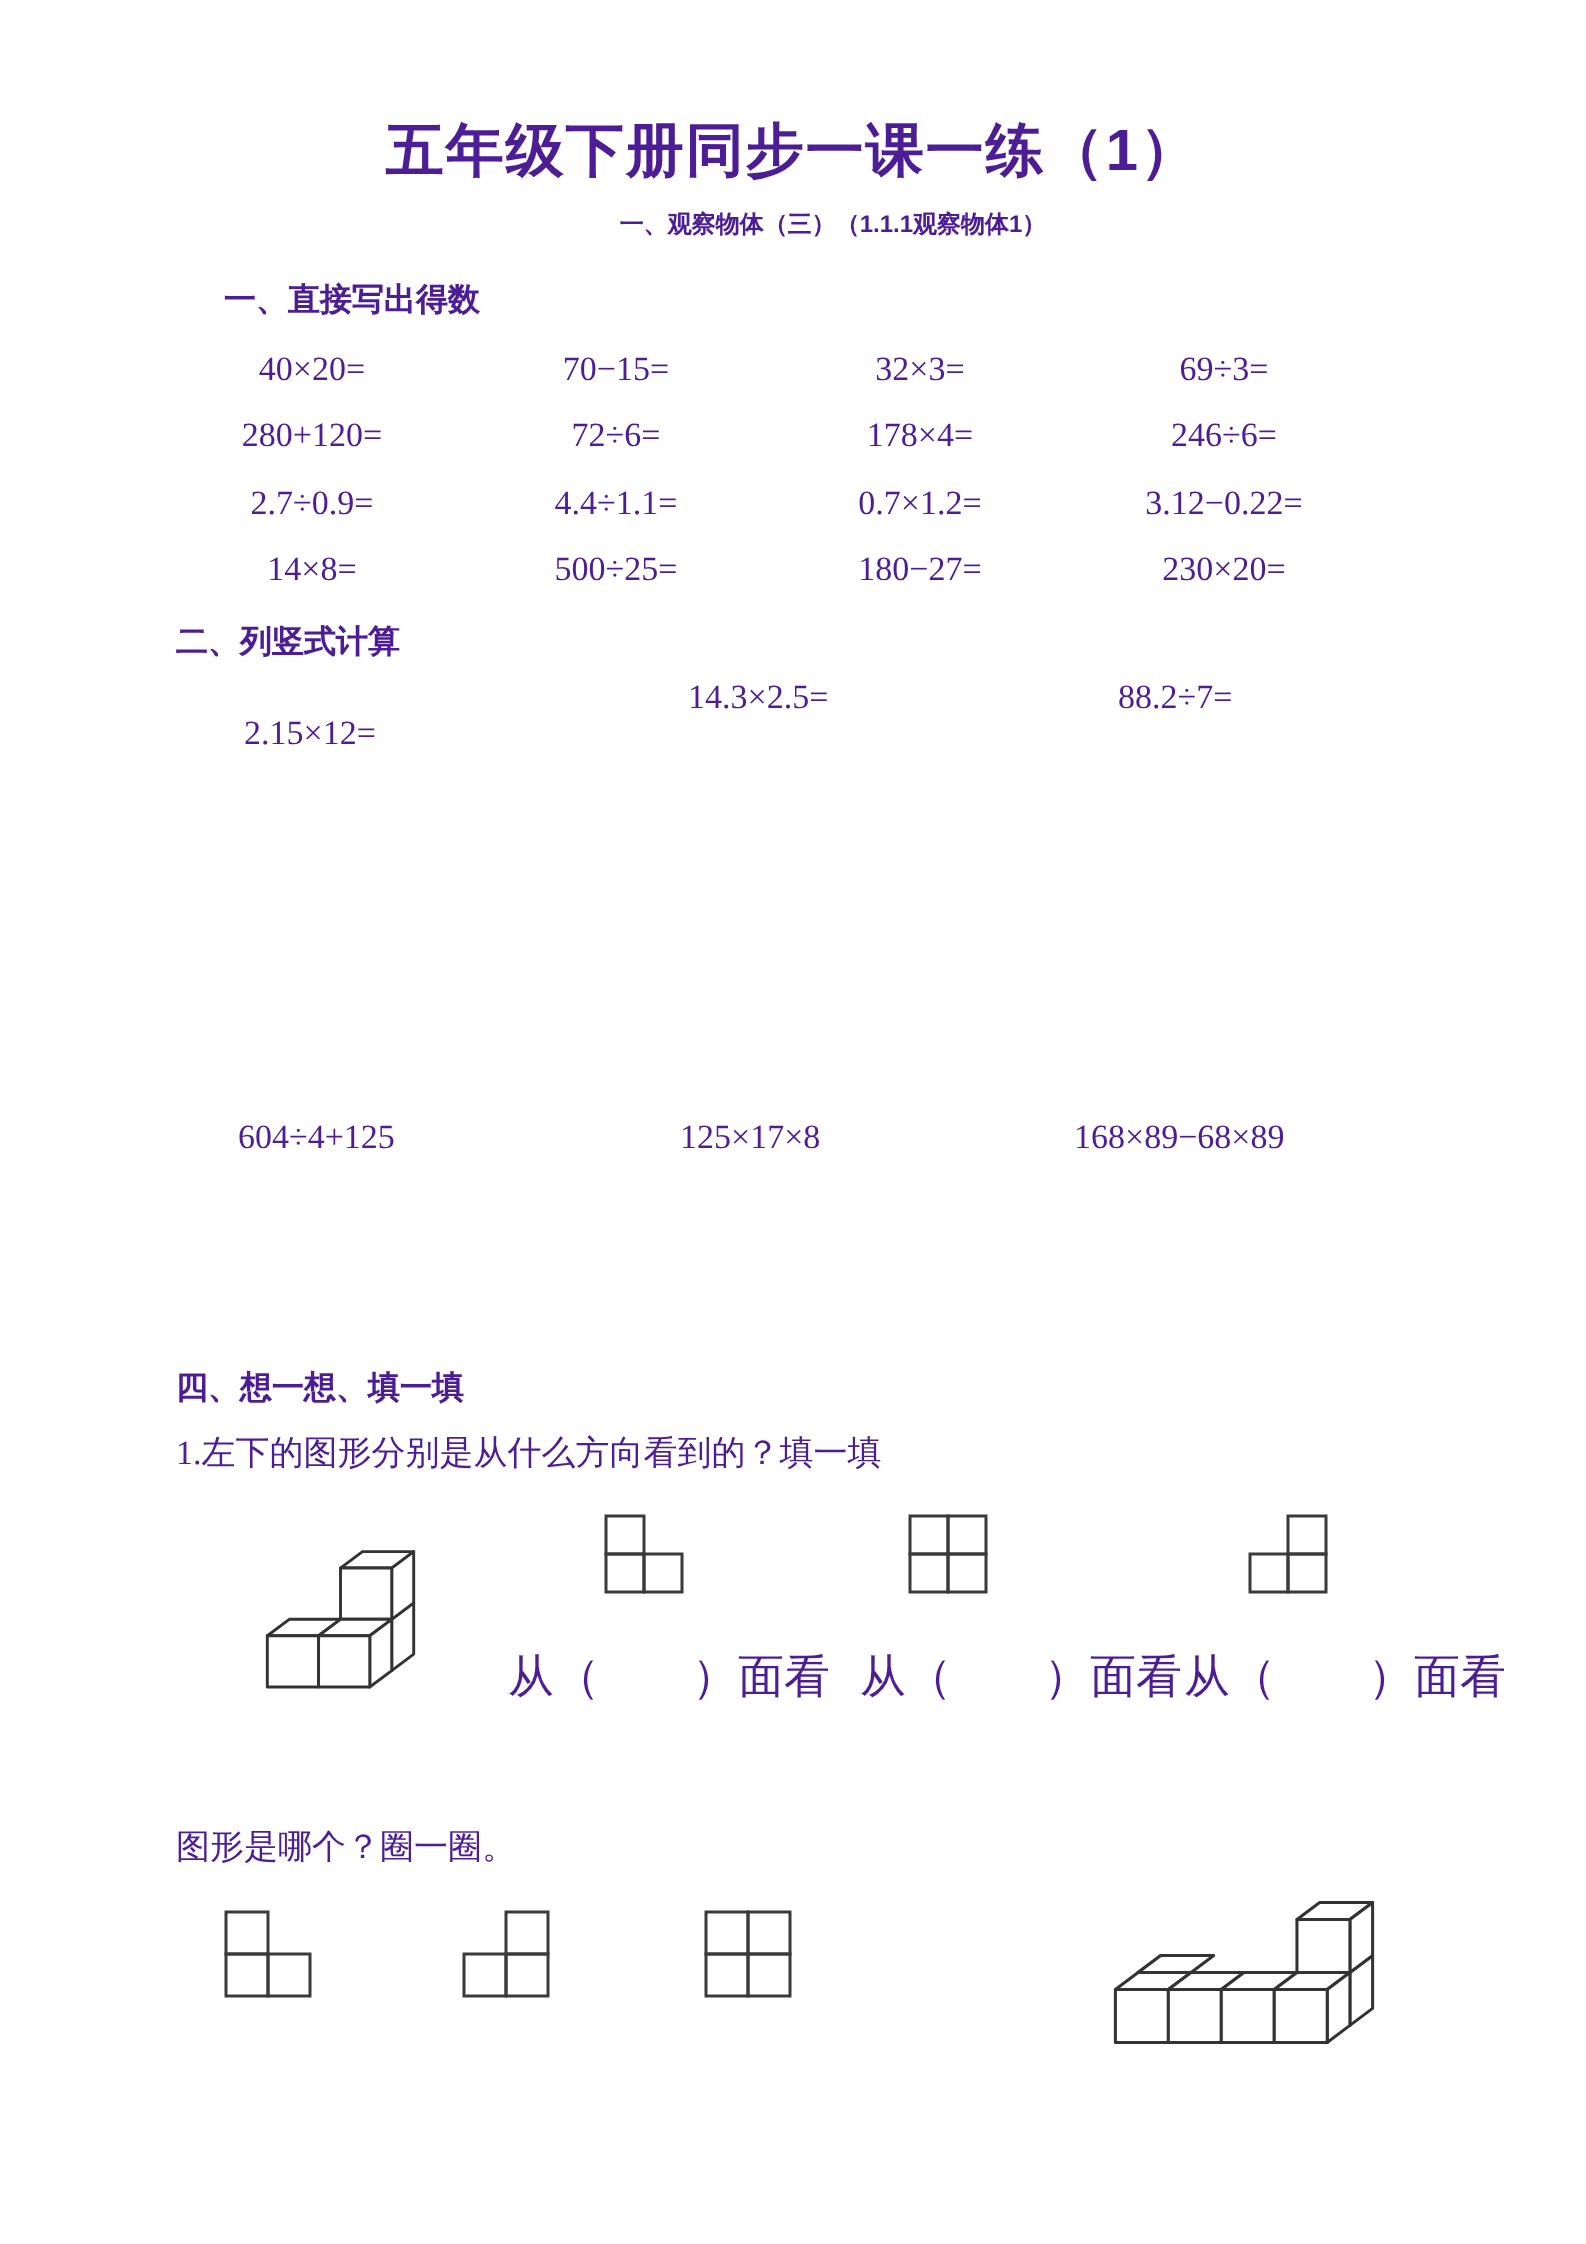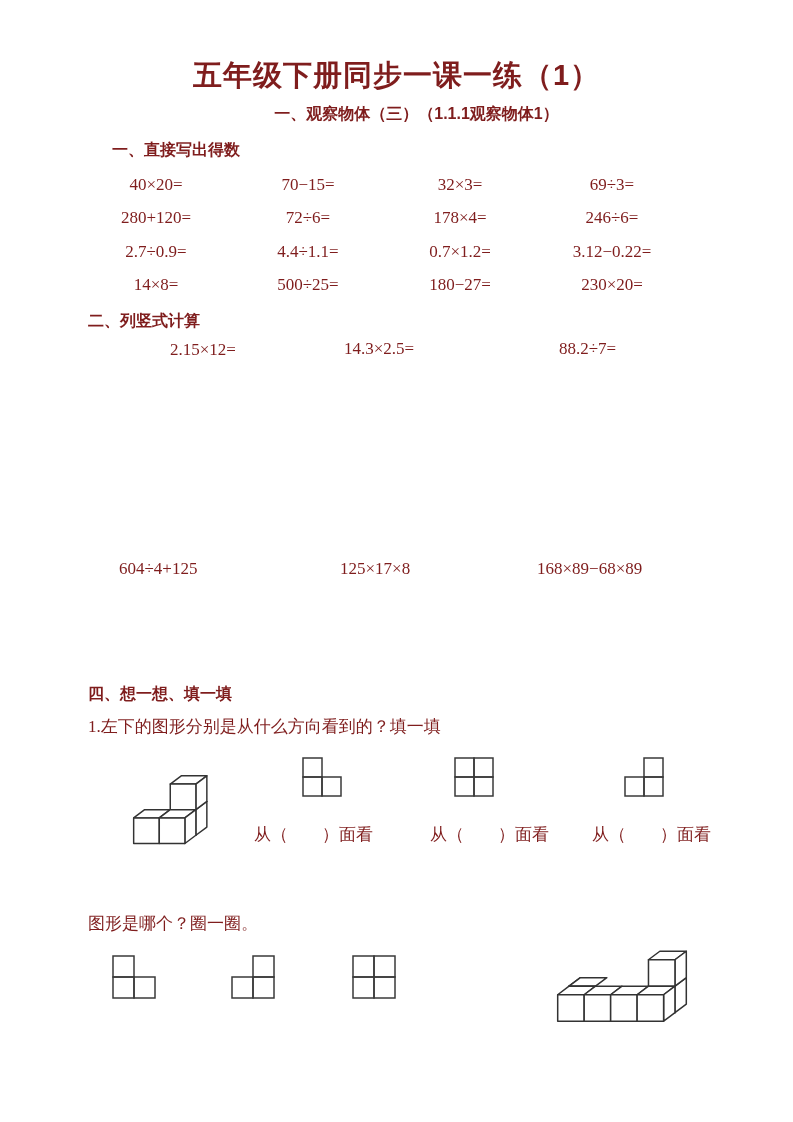--- a/index.html
+++ b/index.html
@@ -2,56 +2,56 @@
 <html><head>
 <meta charset="utf-8">
 <style>
   * { box-sizing: border-box; }
   body { margin: 0; background: #ffffff; }
   .page {
     position: relative;
     width: 793px;
     height: 1122px;
     background: #ffffff;
-    color: #7f1d1d;
+    color: #4c1d95;
     font-family: "Liberation Serif", "DejaVu Serif", serif;
     overflow: hidden;
   }
   .abs { position: absolute; }
   .title {
     top: 56px; left: 0; width: 100%;
     text-align: center;
     font-family: "Liberation Sans", "DejaVu Sans", sans-serif;
     font-weight: 700;
     font-size: 29px;
     letter-spacing: 1px;
   }
   .subtitle {
     top: 104px; left: 0; width: 100%;
     text-align: center;
     font-family: "Liberation Sans", "DejaVu Sans", sans-serif;
     font-weight: 700;
-    font-size: 16px;
+    font-size: 12px;
     padding-left: 40px;
   }
   .heading {
     font-family: "Liberation Sans", "DejaVu Sans", sans-serif;
     font-weight: 700;
     font-size: 16px;
   }
   .prob { font-size: 17px; white-space: nowrap; }
   .calc-grid {
     display: grid;
     grid-template-columns: repeat(4, 152px);
     grid-auto-rows: 33.5px;
     align-items: center;
   }
   .calc-grid .prob { text-align: center; }
   .bodytext { font-size: 17px; white-space: nowrap; }
-  .viewlabel { font-size: 17px; white-space: nowrap; }
+  .viewlabel { font-size: 23px; white-space: nowrap; }
   svg { display: block; }
   .ln { stroke: #333333; stroke-width: 1.6; stroke-linejoin: round; }
   .face { fill: #ffffff; }
   .cell { fill: none; stroke: #3a3a3a; stroke-width: 1.5; }
 </style>
 </head>
 <body>
 
 <div class="page">
 
@@ -72,21 +72,21 @@
     <span class="prob">4.4÷1.1=</span>
     <span class="prob">0.7×1.2=</span>
     <span class="prob">3.12−0.22=</span>
     <span class="prob">14×8=</span>
     <span class="prob">500÷25=</span>
     <span class="prob">180−27=</span>
     <span class="prob">230×20=</span>
   </div>
 
   <div class="abs heading" style="left:88px; top:311px;">二、列竖式计算</div>
-  <span class="abs prob" style="left:122px; top:340px;margin-left:48px;">2.15×12=</span>
+  <span class="abs prob" style="left:122px; top:357px;">2.15×12=</span>
   <span class="abs prob" style="left:344px; top:339px;">14.3×2.5=</span>
   <span class="abs prob" style="left:559px; top:339px;">88.2÷7=</span>
 
   <span class="abs prob" style="left:119px; top:559px;">604÷4+125</span>
   <span class="abs prob" style="left:340px; top:559px;">125×17×8</span>
   <span class="abs prob" style="left:537px; top:559px;">168×89−68×89</span>
 
   <div class="abs heading" style="left:88px; top:684px;">四、想一想、填一填</div>
   <div class="abs bodytext" style="left:88px; top:715px;">1.左下的图形分别是从什么方向看到的？填一填</div>
 

